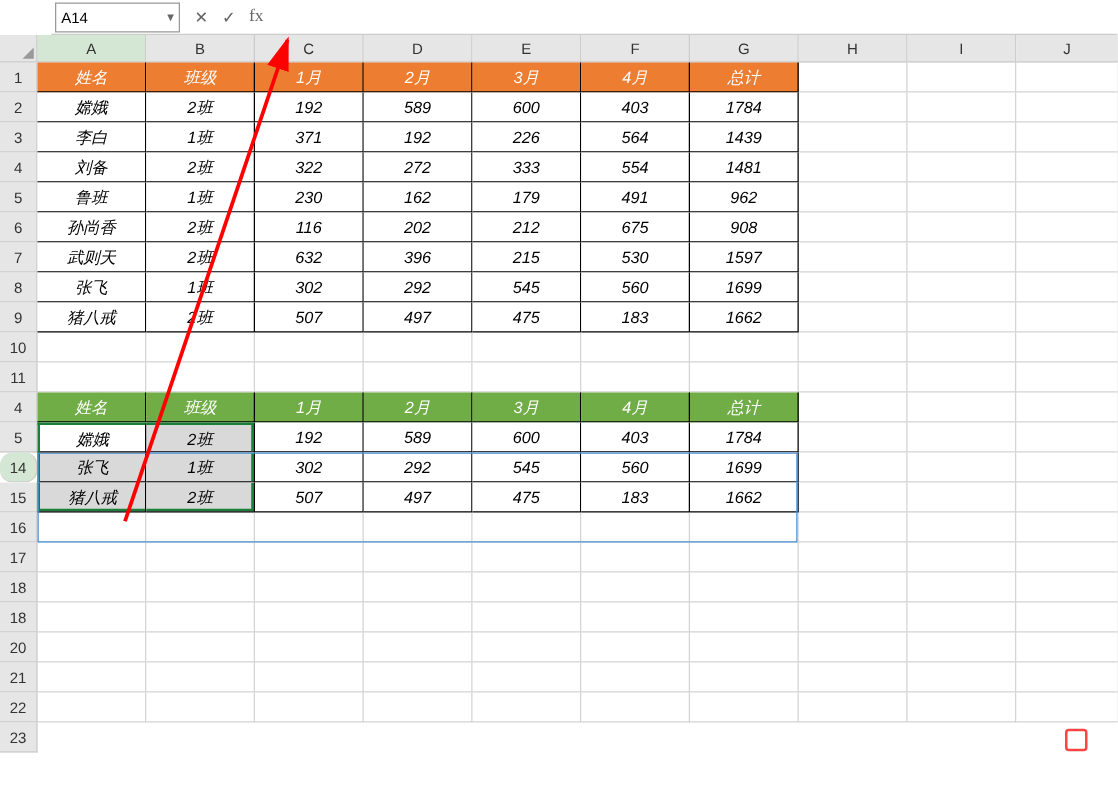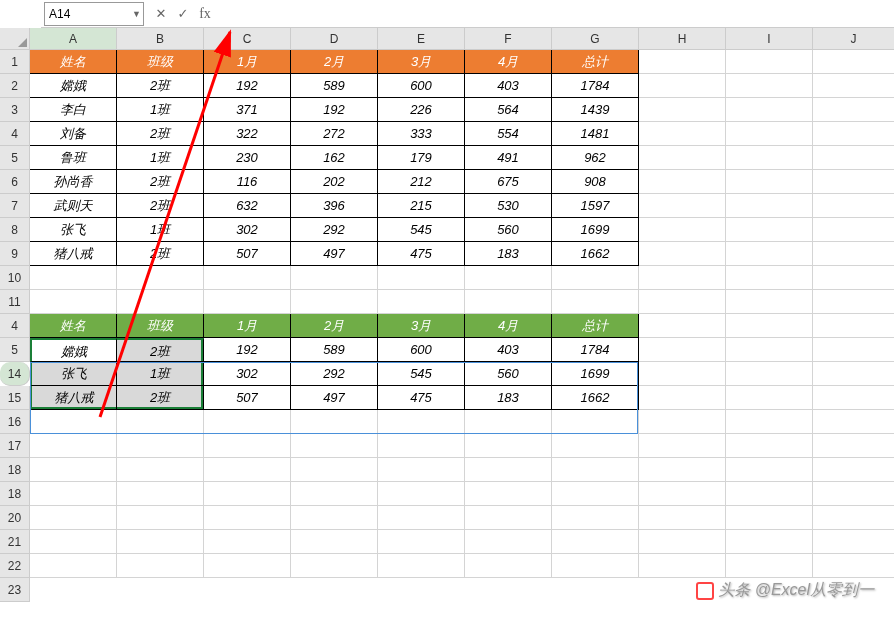--- a/index.html
+++ b/index.html
@@ -382,14 +382,14 @@
 <svg class="arrow" style="left:60px;top:22px;width:200px;height:400px">
   <defs>
       <marker id="ah" markerWidth="10" markerHeight="10" refX="8" refY="3" orient="auto">
         <path d="M0,0 L9,3 L0,6 Z" fill="#ff0000"></path>
       </marker>
     </defs>
   <line x1="40" y1="395" x2="170" y2="10" stroke="#ff0000" stroke-width="3" marker-end="url(#ah)"></line>
 </svg>
 
 <div class="watermark">
-  <span class="wm-icon"></span><span>头条 @Excel从零到一</span>
+  <span class="wm-icon"></span>
 </div>
 
 </body></html>

